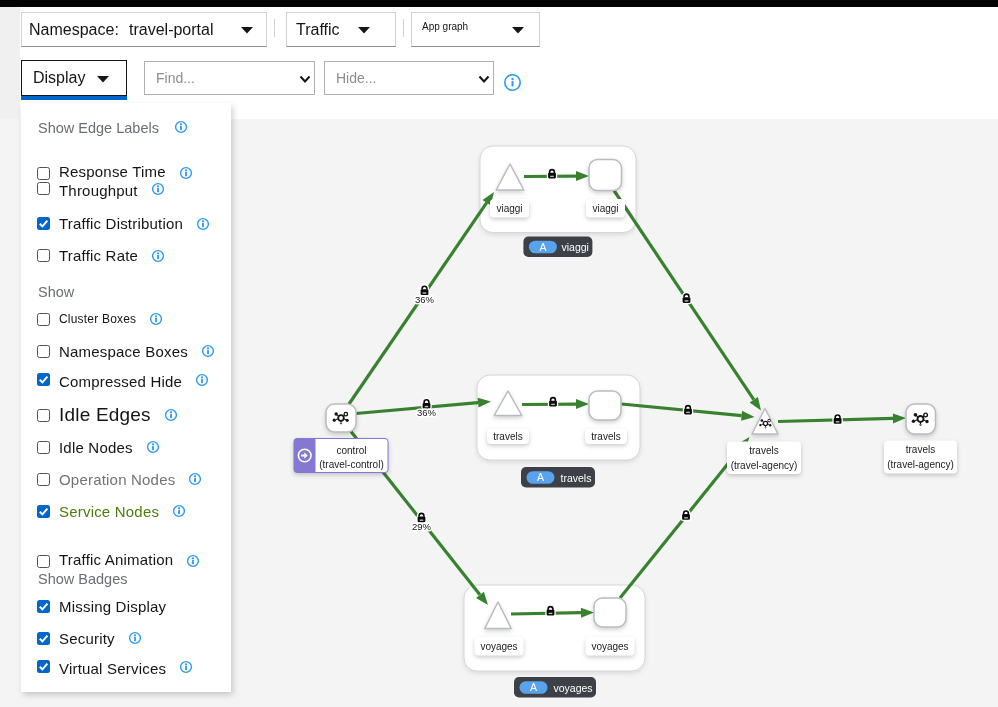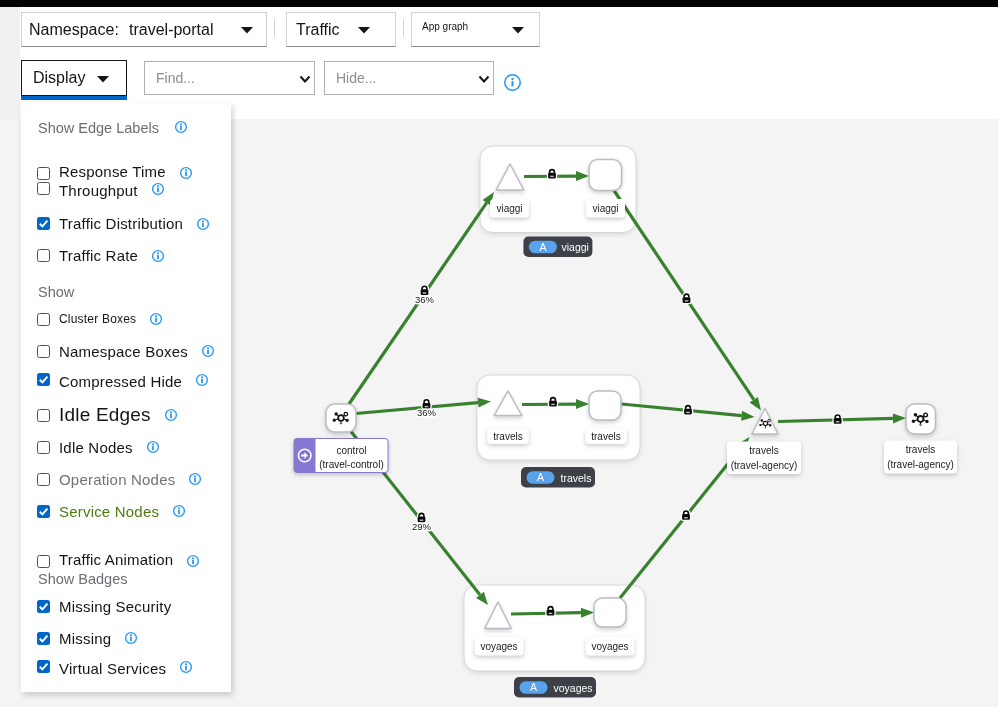--- a/index.html
+++ b/index.html
@@ -369,29 +369,29 @@
   </div>
 <div style="position:absolute;left:38px;top:567px;height:20px;display:flex;align-items:flex-end;white-space:nowrap">
     <span style="font-size:14.5px;color:#6a6e73">Show Badges</span>
   </div>
 <div style="position:absolute;left:37px;top:596px;height:20px;display:flex;align-items:center;white-space:nowrap">
     <span style="width:13px;height:13px;background:#0066cc;border-radius:2.5px;flex:none;position:relative;margin-right:9px">
       <svg width="13" height="13" style="position:absolute;left:0;top:0">
         <polyline points="2.8,6.8 5.4,9.4 10.4,3.6" fill="none" stroke="#fff" stroke-width="2"></polyline>
       </svg>
     </span>
-    <span class="ptxt" style="font-size:15px;color:#151515;letter-spacing:0.2px">Missing Security</span>
+    <span class="ptxt" style="font-size:15px;color:#151515;letter-spacing:0.2px">Missing Display</span>
   </div>
 <div style="position:absolute;left:37px;top:628px;height:20px;display:flex;align-items:center;white-space:nowrap">
     <span style="width:13px;height:13px;background:#0066cc;border-radius:2.5px;flex:none;position:relative;margin-right:9px">
       <svg width="13" height="13" style="position:absolute;left:0;top:0">
         <polyline points="2.8,6.8 5.4,9.4 10.4,3.6" fill="none" stroke="#fff" stroke-width="2"></polyline>
       </svg>
     </span>
-    <span class="ptxt" style="font-size:15px;color:#151515;letter-spacing:0.2px">Missing</span>
+    <span class="ptxt" style="font-size:15px;color:#151515;letter-spacing:0.2px">Security</span>
     <svg style="margin-left:13px;flex:none" width="14" height="14">
       <circle cx="7" cy="7" r="5.4" fill="none" stroke="#2b9af3" stroke-width="1.4"></circle>
       <circle cx="7" cy="4.3" r="1.1" fill="#2b9af3"></circle>
       <rect x="6.1" y="5.9" width="1.8" height="4.3" fill="#2b9af3"></rect>
     </svg>
   </div>
 <div style="position:absolute;left:37px;top:660px;height:20px;display:flex;align-items:flex-start;white-space:nowrap">
     <span style="width:13px;height:13px;background:#0066cc;border-radius:2.5px;flex:none;position:relative;margin-right:9px">
       <svg width="13" height="13" style="position:absolute;left:0;top:0">
         <polyline points="2.8,6.8 5.4,9.4 10.4,3.6" fill="none" stroke="#fff" stroke-width="2"></polyline>

